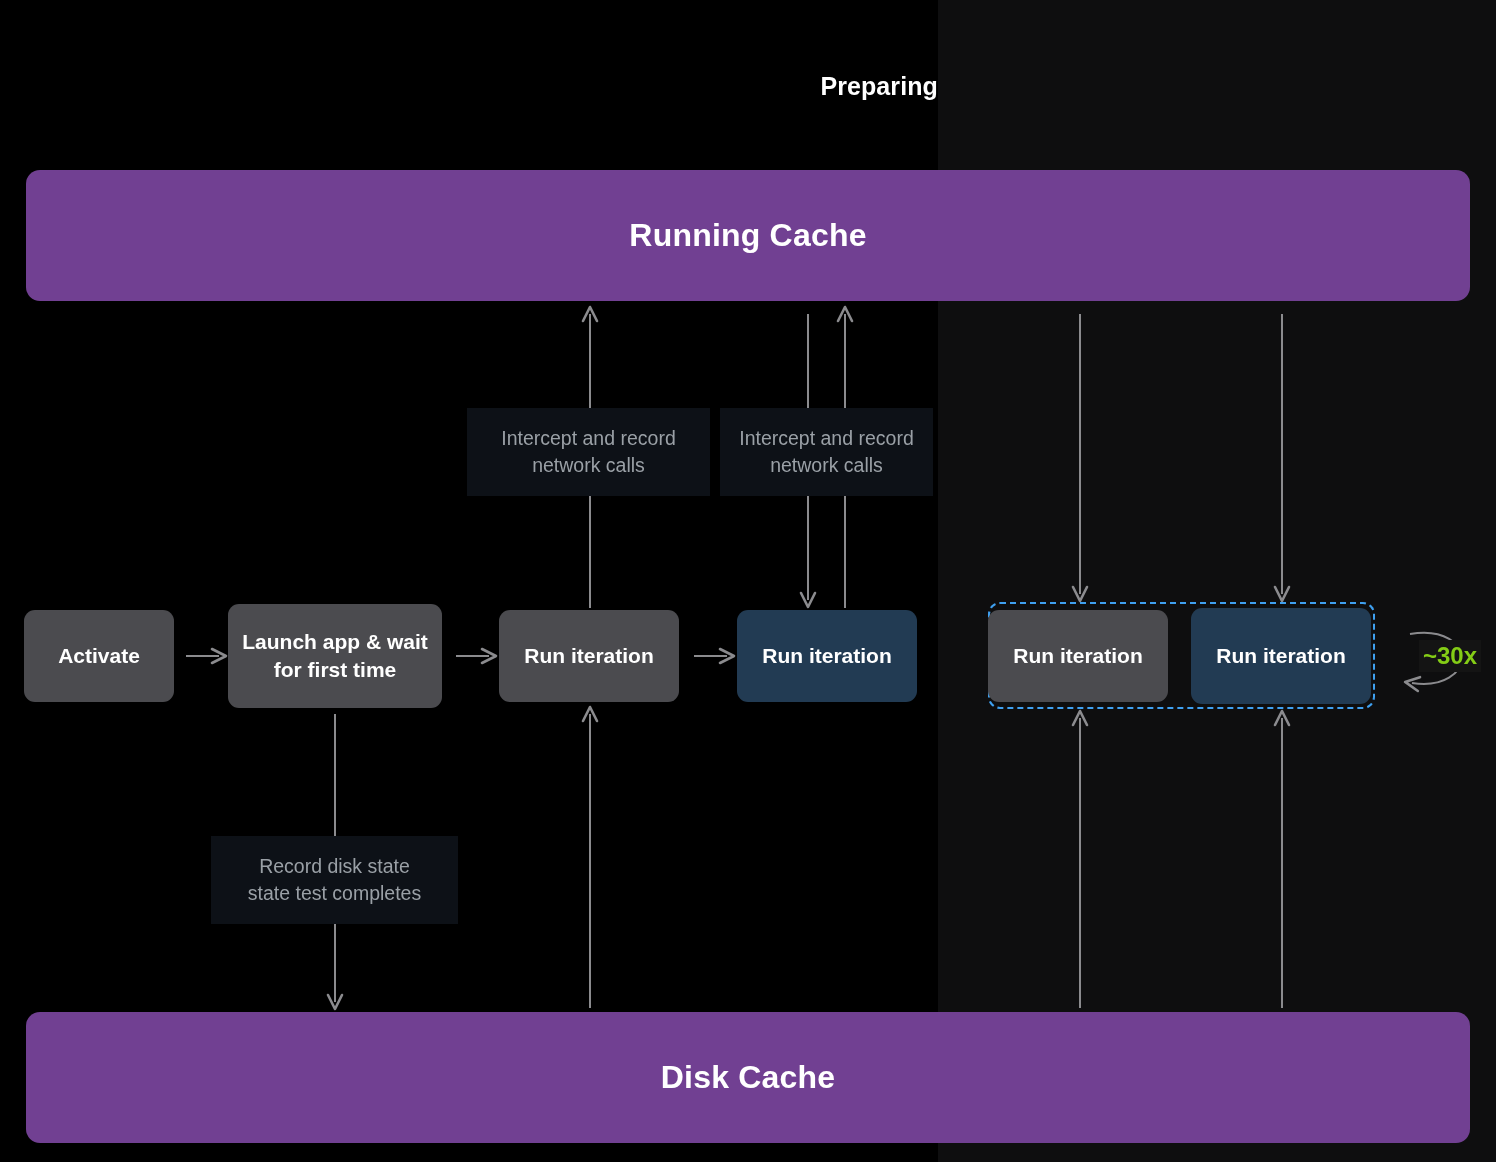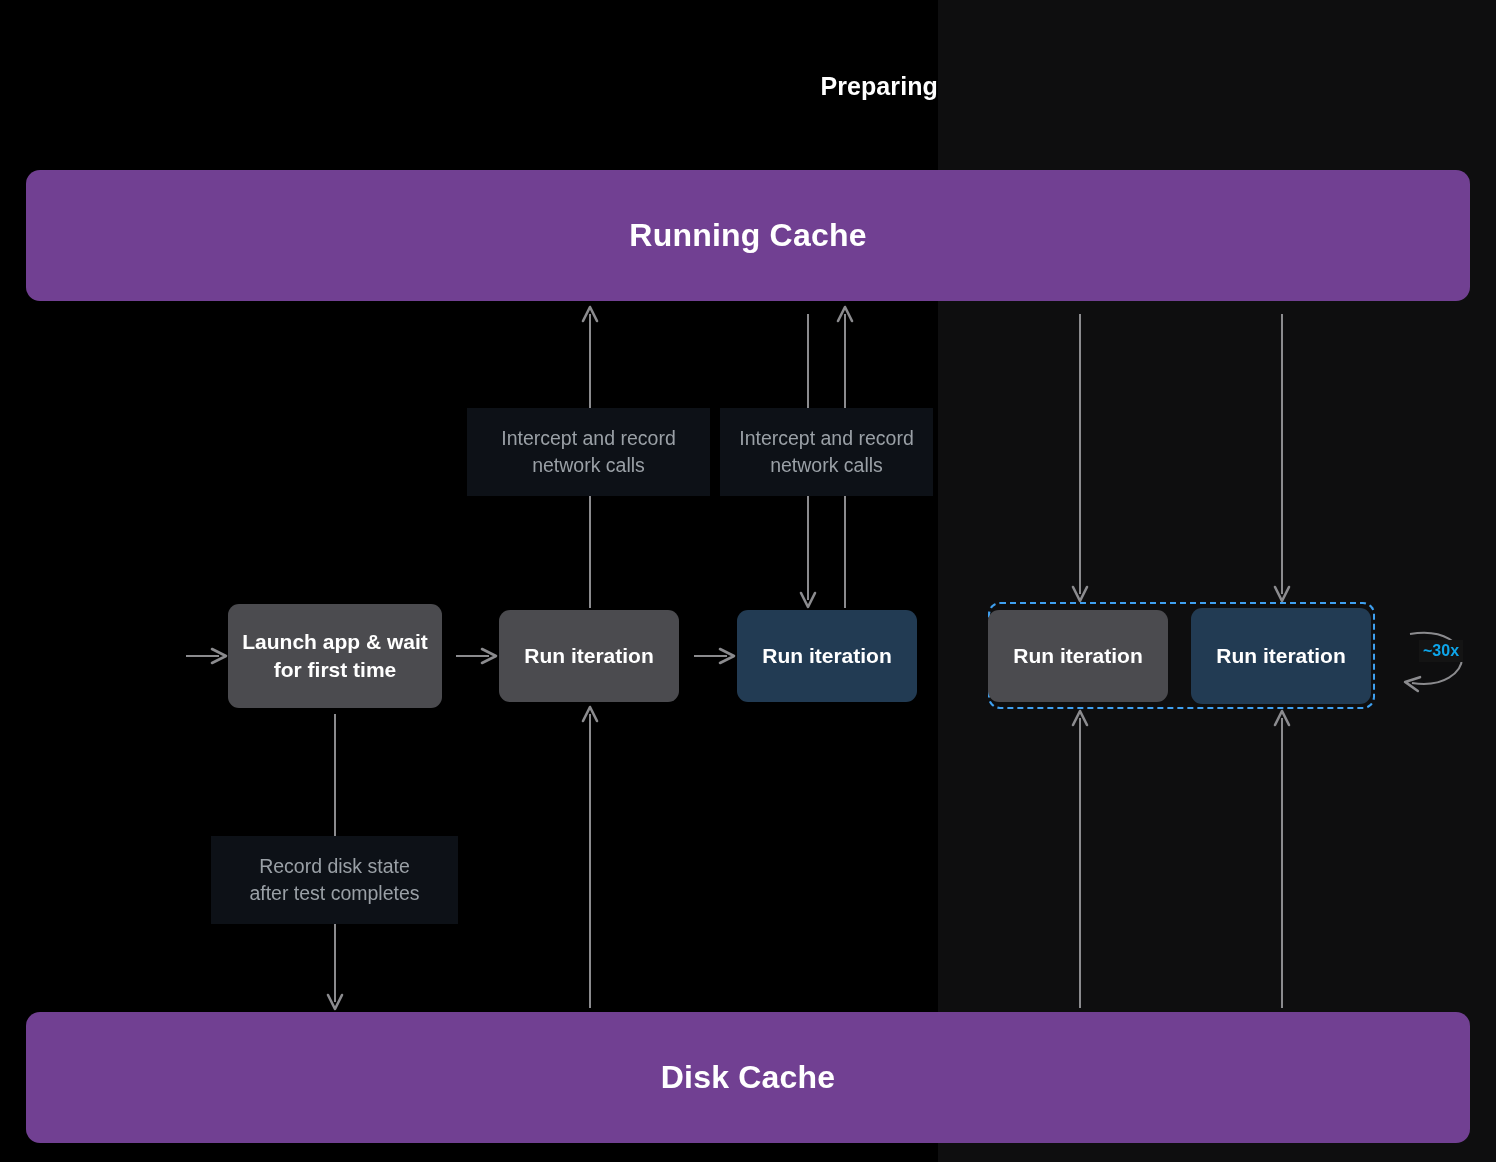--- a/index.html
+++ b/index.html
@@ -129,22 +129,22 @@
     border: 2px dashed #3fa0f0;
     border-radius: 12px;
     box-sizing: border-box;
   }
 
   
   .repeat-badge {
     position: absolute;
     left: 1419px;
     top: 640px;
-    color: #0ea5e9;
-    font-size: 16px;
+    color: #84cc16;
+    font-size: 24px;
     font-weight: 600;
     background: #141414;
     padding: 2px 4px;
     white-space: nowrap;
   }
 </style>
 </head>
 <body>
 
 <div id="canvas">
@@ -202,24 +202,27 @@
   </div>
   <div class="note note-intercept-b">
     <span>
       <span>Intercept and record</span><br>
       <span>network calls</span>
     </span>
   </div>
   <div class="note note-disk">
     <span>
       <span>Record disk state</span><br>
-      <span>after test completes</span>
+      <span>state test completes</span>
     </span>
   </div>
 
+  <div class="node node-gray node-activate">
+    <span>Activate</span>
+  </div>
   <div class="node node-gray node-launch">
     <span>Launch app &amp; wait for first time</span>
   </div>
   <div class="node node-gray node-run-1">
     <span>Run iteration</span>
   </div>
   <div class="node node-blue node-run-2">
     <span>Run iteration</span>
   </div>
 

